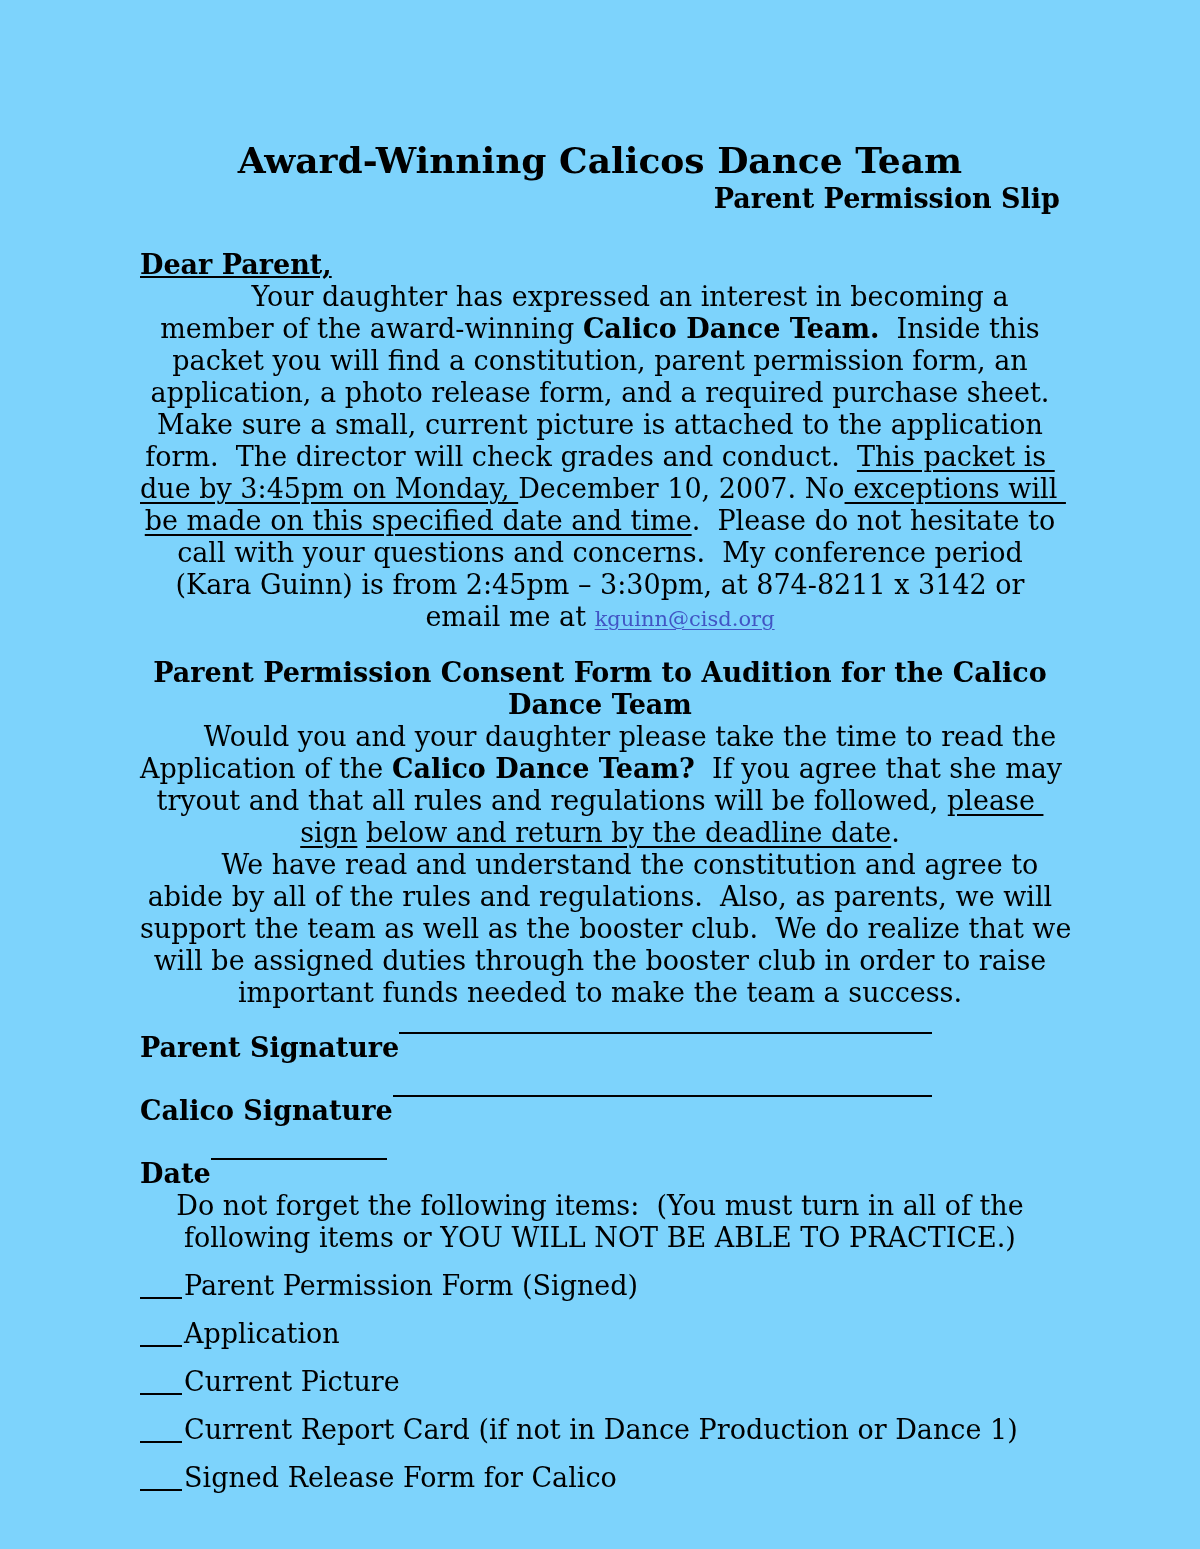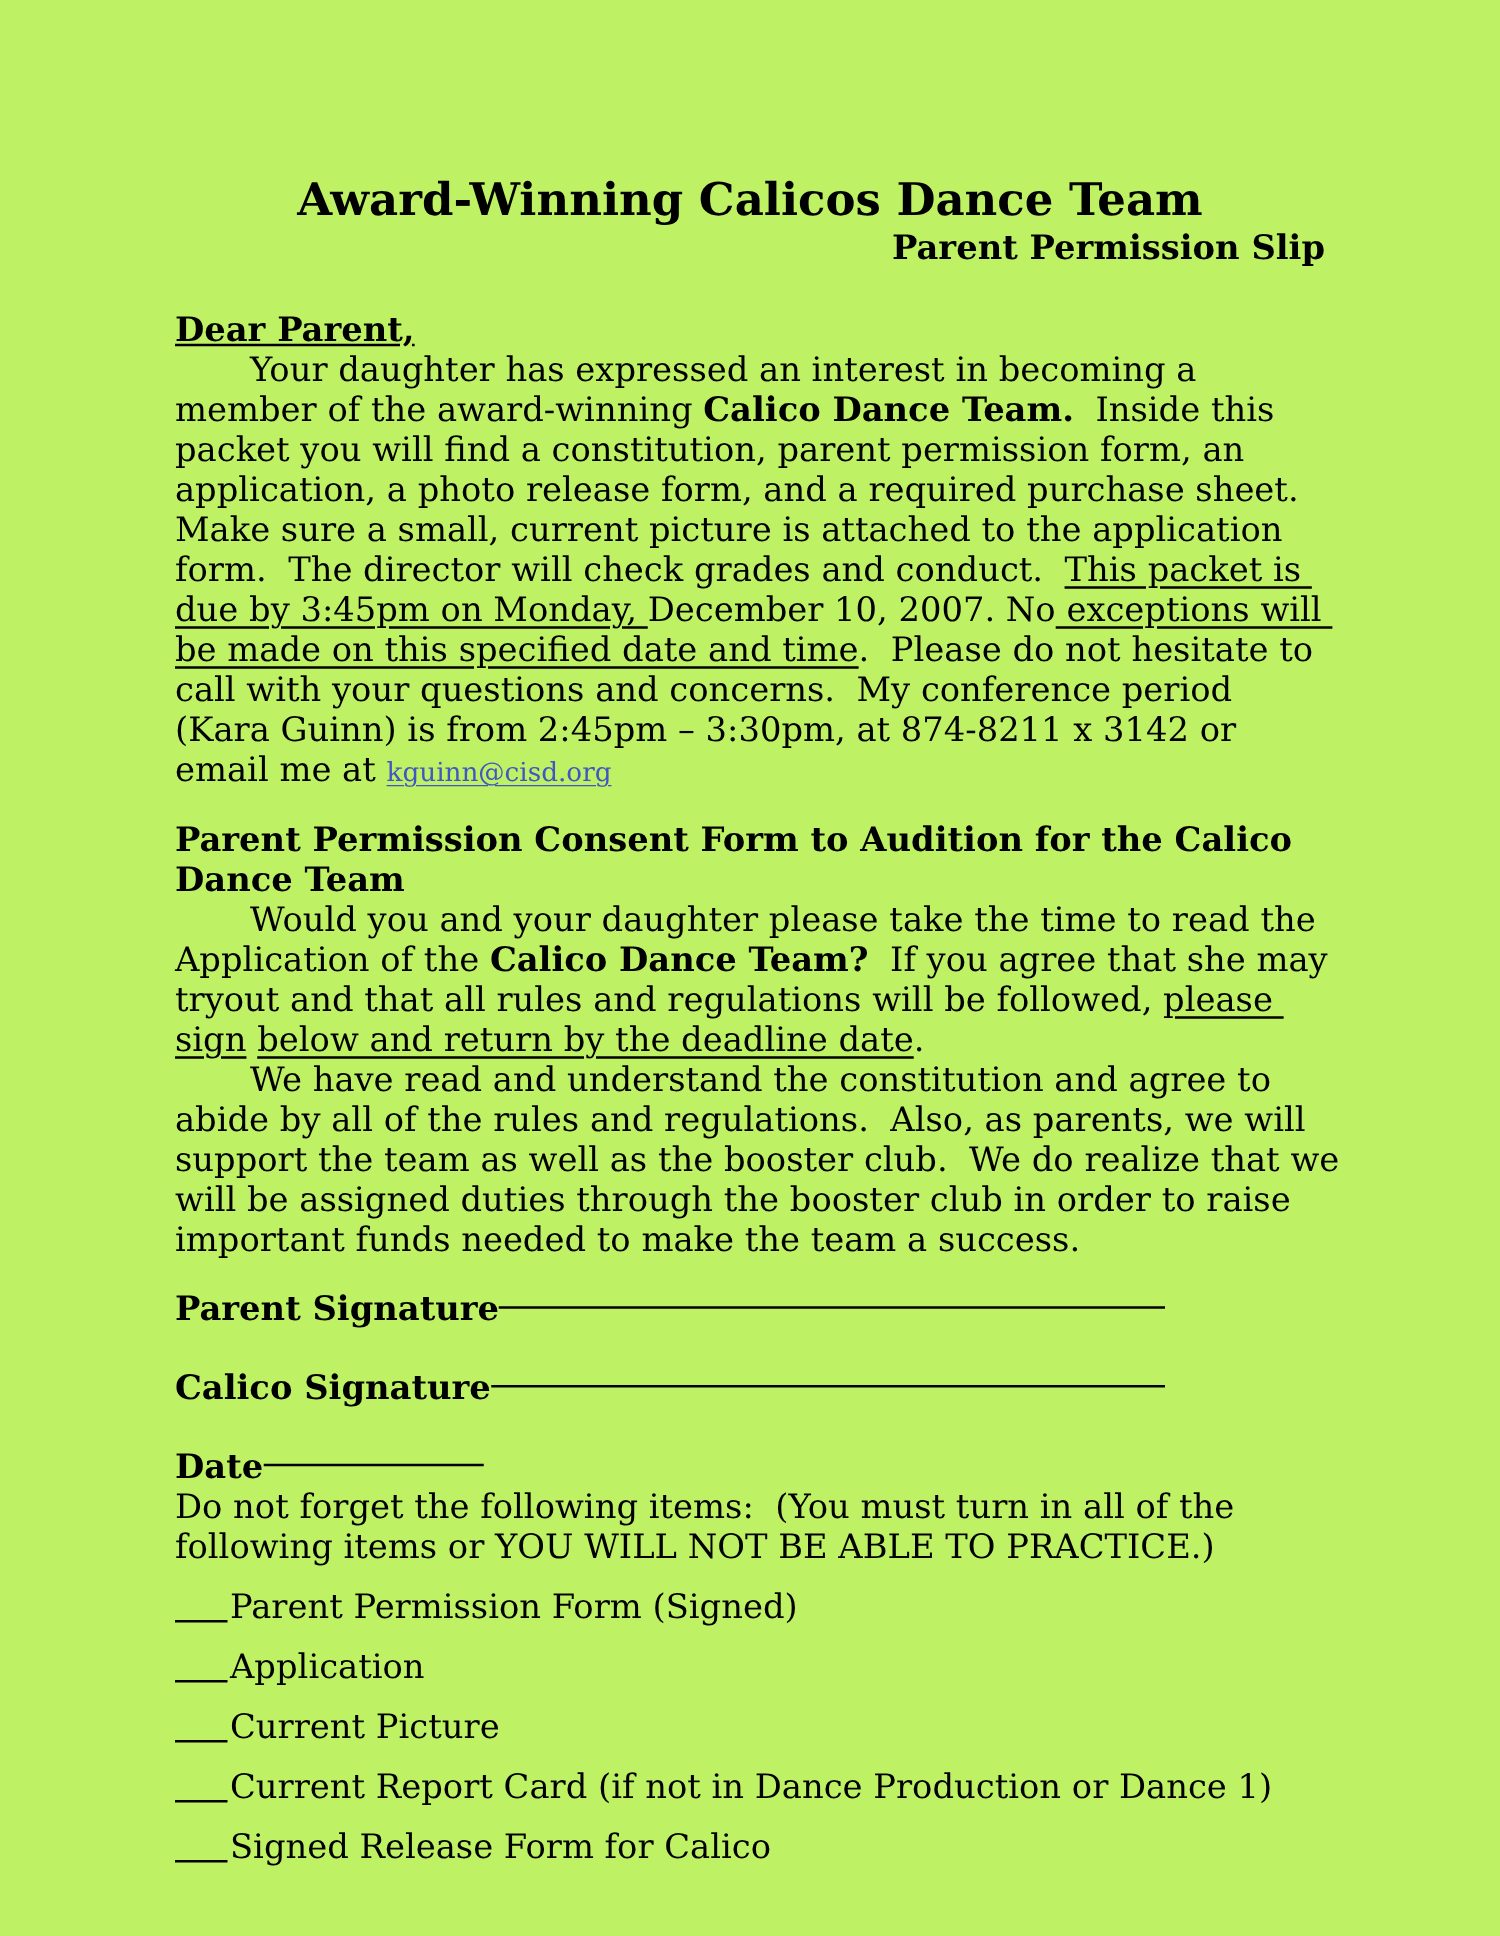--- a/index.html
+++ b/index.html
@@ -1,37 +1,37 @@
 <!DOCTYPE html>
 <html><head>
 <meta charset="utf-8">
 <style>
   html,body{margin:0;padding:0;background:#ffffff;}
   .page{
     position:relative;
     width:1200px;height:1549px;
     box-sizing:border-box;
     padding:138px 140px 0 140px;
-    background:#bef264;
+    background:#7dd3fc;
     color:#000000;
     font-family:"DejaVu Serif", serif;
     overflow:hidden;
   }
   .doc-title{margin:0;font-size:36px;line-height:44px;text-align:center;font-weight:bold;}
   .doc-subtitle{margin:0 0 34px 0;font-size:27px;line-height:33px;text-align:right;font-weight:bold;}
   .salutation{margin:0;font-size:27px;line-height:32px;font-weight:bold;text-decoration:underline;}
   .para{margin:0;font-size:27px;}
-  .line{height:32px;line-height:32px;white-space:pre;}
+  .line{height:32px;line-height:32px;white-space:pre;text-align:center;}
   .line.indent{padding-left:60px;}
   .b{font-weight:bold;}
   .u{text-decoration:underline;text-decoration-thickness:2px;text-underline-offset:4px;}
   .section-heading{margin:24px 0 0 0;font-size:27px;font-weight:bold;}
   .email-link{font-size:21px;text-decoration:underline;text-decoration-thickness:1px;text-underline-offset:3px;cursor:pointer;}
   .sig-block{margin-top:23px;}
-  .sig-row{display:flex;align-items:center;height:32px;margin-bottom:31px;font-size:27px;line-height:32px;font-weight:bold;}
+  .sig-row{display:flex;align-items:flex-start;height:32px;margin-bottom:31px;font-size:27px;line-height:32px;font-weight:bold;}
   .sig-row.last{margin-bottom:0;}
   .sig-long{width:792px;}
   .sig-short{width:247px;margin-top:25px;}
   .sig-line{flex:1;height:0;border-bottom:2px solid #000;margin-bottom:4px;}
   .checklist{list-style:none;margin:0;padding:0;font-size:27px;}
   .checklist li{height:32px;line-height:32px;white-space:pre;margin-top:16px;}
   .check-blank{display:inline-block;width:42px;height:24px;border-bottom:2px solid #000;vertical-align:-4px;margin-right:2px;}
 </style>
 </head>
 <body>

